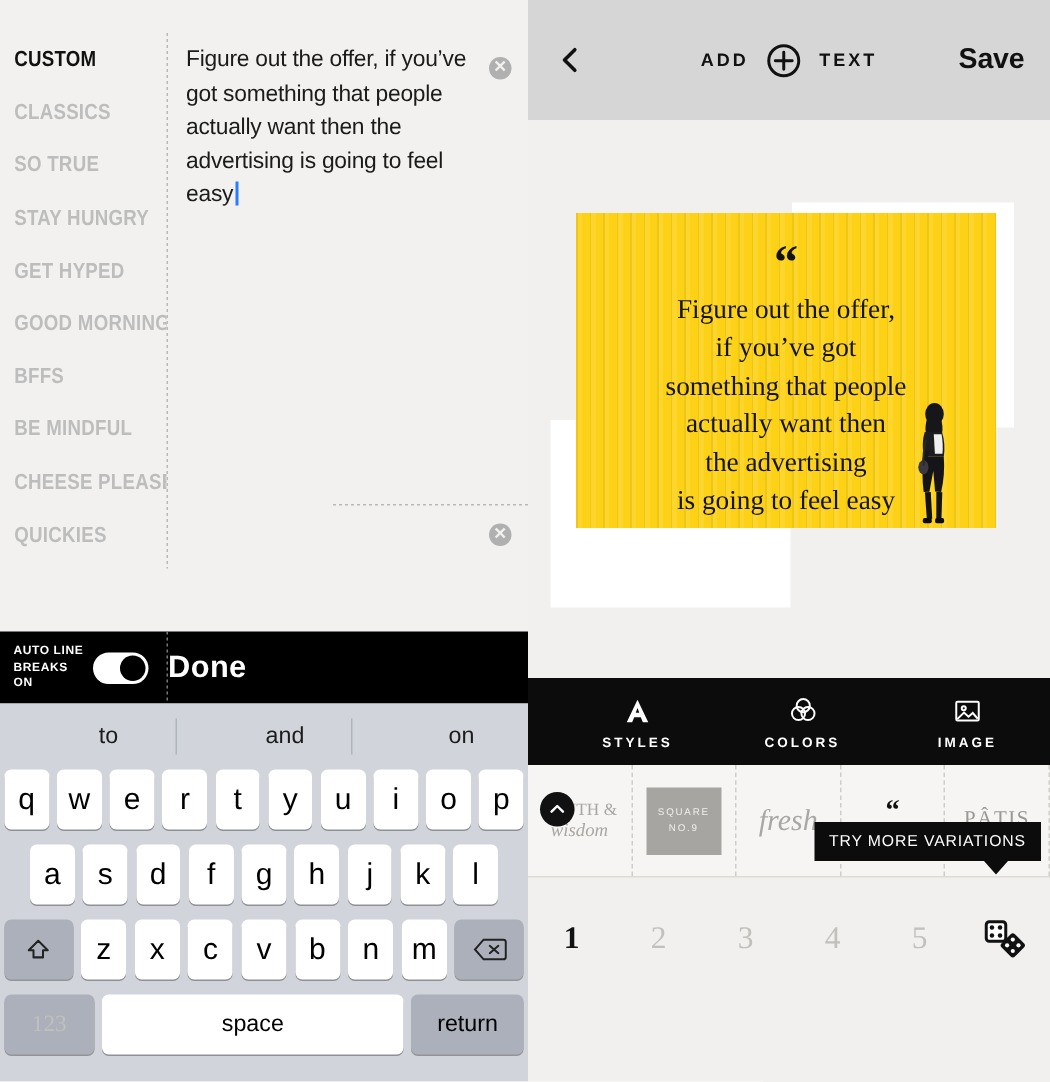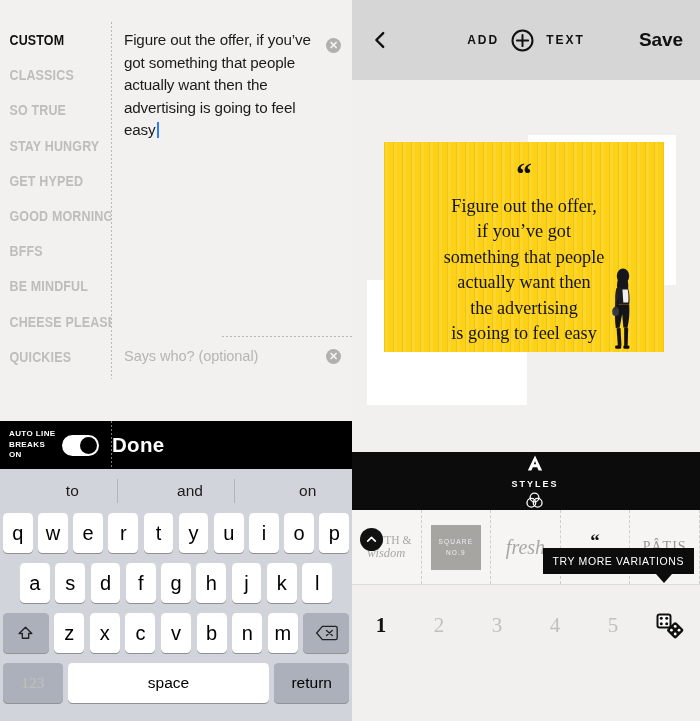--- a/index.html
+++ b/index.html
@@ -132,21 +132,21 @@
     position:absolute;left:0;right:0;top:16px;text-align:center;
     font-family:"Liberation Serif",serif;font-weight:700;font-size:32px;color:#121212;line-height:1;
   }
   .card .ctext{
     position:absolute;left:8px;right:8px;top:52px;text-align:center;
     font-family:"Liberation Serif",serif;font-size:18.2px;line-height:25.4px;color:#141414;
     white-space:pre-line;
   }
   .walker{position:absolute;right:28px;bottom:0;width:30px;height:86px;}
 
-  .tabbar{height:58px;background:#0c0c0c;display:flex;align-items:center;padding-left:18px;box-sizing:border-box;flex-direction:column;}
+  .tabbar{height:58px;background:#0c0c0c;display:flex;align-items:center;padding-left:18px;box-sizing:border-box;}
   .tab{flex:1;display:flex;flex-direction:column;align-items:center;gap:5px;cursor:pointer;}
   .tab .ti{height:22px;display:flex;align-items:center;}
   .tab .tl{font-size:9px;font-weight:700;letter-spacing:2px;color:#fff;}
 
   .thumbstrip{position:relative;height:74px;background:#f6f5f3;display:flex;}
   .up-circle{
     position:absolute;left:8px;top:18px;width:23px;height:23px;border-radius:50%;
     background:#111;display:flex;align-items:center;justify-content:center;z-index:5;cursor:pointer;
   }
   .thumb{
@@ -207,21 +207,20 @@
       <div class="vdots"></div>
 
       <div class="text-col">
         <div class="quote-input">
           <span class="qtext">Figure out the offer, if you’ve got something that people actually want then the advertising is going to feel easy</span><span class="caret"></span>
         </div>
         <div class="clear-btn clear-q">✕</div>
 
         <div class="hdots"></div>
         <div class="author-row">
-          <div class="author-ph">Says who? (optional)</div>
           <div class="clear-btn clear-a">✕</div>
         </div>
       </div>
     </div>
 
     <div class="action-bar">
       <div class="auto-break">
         <div class="lbl">AUTO LINE<br>BREAKS ON</div>
         <div class="toggle">
             <div class="knob"></div>

